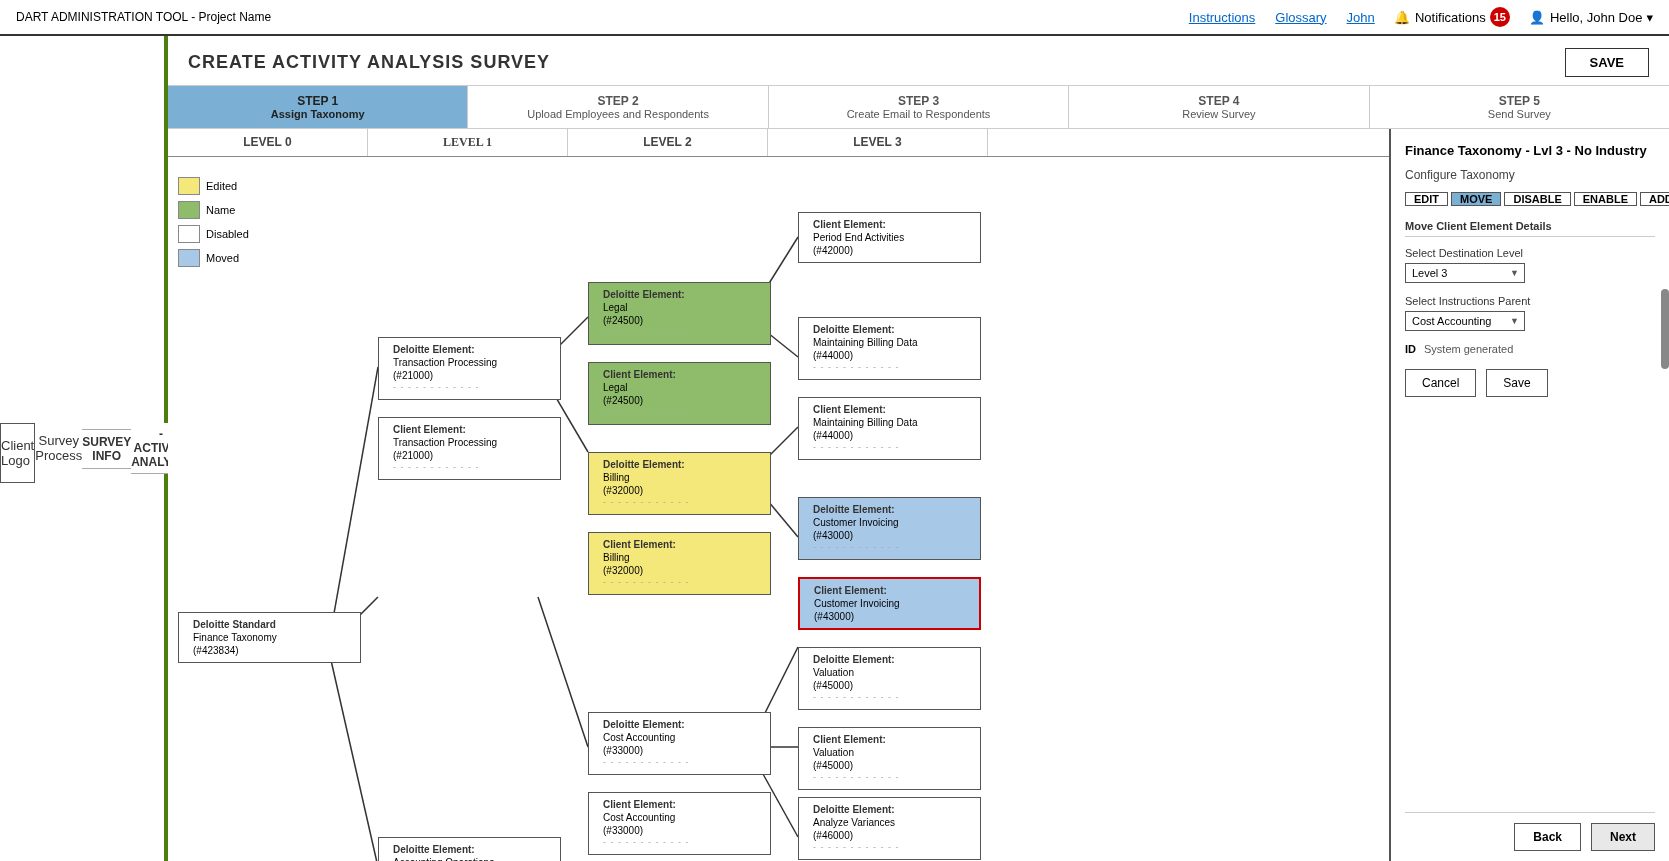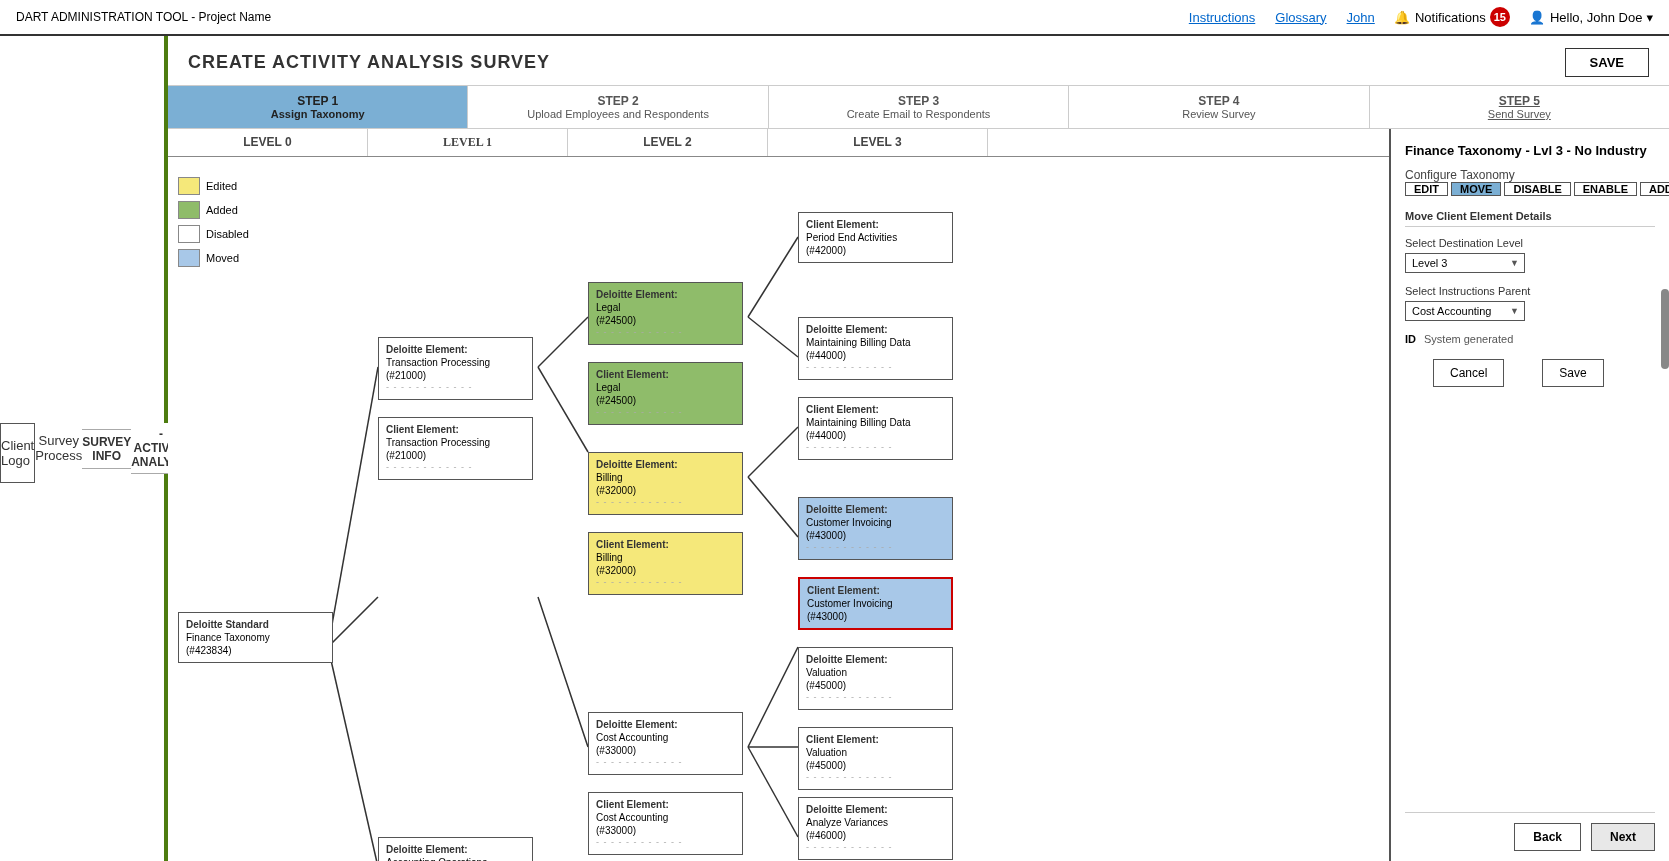--- a/index.html
+++ b/index.html
@@ -159,21 +159,21 @@
     }
     .step-item {
       flex: 1;
       text-align: center;
       padding: 8px 4px;
       font-size: 11px;
       border-right: 1.5px solid #ccc;
       background: #fff;
       color: #555;
     }
-    .step-item:last-child { border-right: none; text-decoration: underline; }
+    .step-item:last-child { border-right: none; }
     .step-item.active { background: #7bafd4; color: #222; font-weight: bold; }
     .step-item .step-num { font-weight: bold; font-size: 12px; }
 
     
     #taxonomy-area {
       flex: 1;
       display: flex;
       overflow: hidden;
     }
 
@@ -229,45 +229,45 @@
     .legend-box.yellow { background: #f5e87a; }
     .legend-box.green { background: #8fbc6a; }
     .legend-box.white { background: #fff; }
     .legend-box.blue { background: #a8c8e8; }
 
     
     .tree-node {
       position: absolute;
       border: 1.5px solid #555;
       background: #fff;
-      padding: 5px 7px;
+      padding: 5px 14px;
       font-size: 10px;
       line-height: 1.3;
-      width: 155px;
+      width: 183px;
     }
     .tree-node .node-type { font-weight: bold; color: #333; }
     .tree-node .node-dashes { color: #aaa; letter-spacing: 1px; font-size: 9px; }
     .tree-node.yellow { background: #f5e87a; }
     .tree-node.green { background: #8fbc6a; }
     .tree-node.blue { background: #a8c8e8; }
     .tree-node.red-border { border: 2px solid #cc0000; }
 
     
     #right-panel {
       width: 280px;
       min-width: 280px;
       border-left: 2px solid #555;
       background: #fff;
       padding: 14px 14px 0 14px;
       display: flex;
       flex-direction: column;
       overflow-y: auto;
     }
     #panel-title { font-size: 13px; font-weight: bold; margin-bottom: 10px; }
-    #panel-subtitle { font-size: 12px; color: #444; }
+    #panel-subtitle { font-size: 12px; color: #444; margin-bottom: 10px; }
     #configure-btns { display: flex; gap: 3px; margin-bottom: 14px; }
     .cfg-btn {
       border: 1.5px solid #555;
       background: #fff;
       padding: 0 8px;
       font-size: 11px;
       font-weight: bold;
       cursor: pointer;
     }
     .cfg-btn.active { background: #7bafd4; }
@@ -302,21 +302,20 @@
     .panel-id-label { font-weight: bold; }
     .panel-id-val { color: #555; }
 
     .panel-actions { display: flex; gap: 10px; margin-bottom: 16px; }
     .panel-btn {
       border: 1.5px solid #555;
       background: #fff;
       padding: 6px 16px;
       font-size: 12px;
       cursor: pointer;
-      margin-left: 28px;
     }
 
     .panel-bottom-btns {
       margin-top: auto;
       border-top: 1.5px solid #ccc;
       padding: 10px 0;
       display: flex;
       gap: 10px;
       justify-content: flex-end;
     }
@@ -471,21 +470,21 @@
             <line x1="580" y1="590" x2="630" y2="680" stroke="#333" stroke-width="1.5"></line>
           </svg>
 
           <div id="legend">
             <div class="legend-item">
               <div class="legend-box yellow"></div>
               <span>Edited</span>
             </div>
             <div class="legend-item">
               <div class="legend-box green"></div>
-              <span>Added</span>
+              <span>Name</span>
             </div>
             <div class="legend-item">
               <div class="legend-box white"></div>
               <span>Disabled</span>
             </div>
             <div class="legend-item">
               <div class="legend-box blue"></div>
               <span>Moved</span>
             </div>
           </div>

